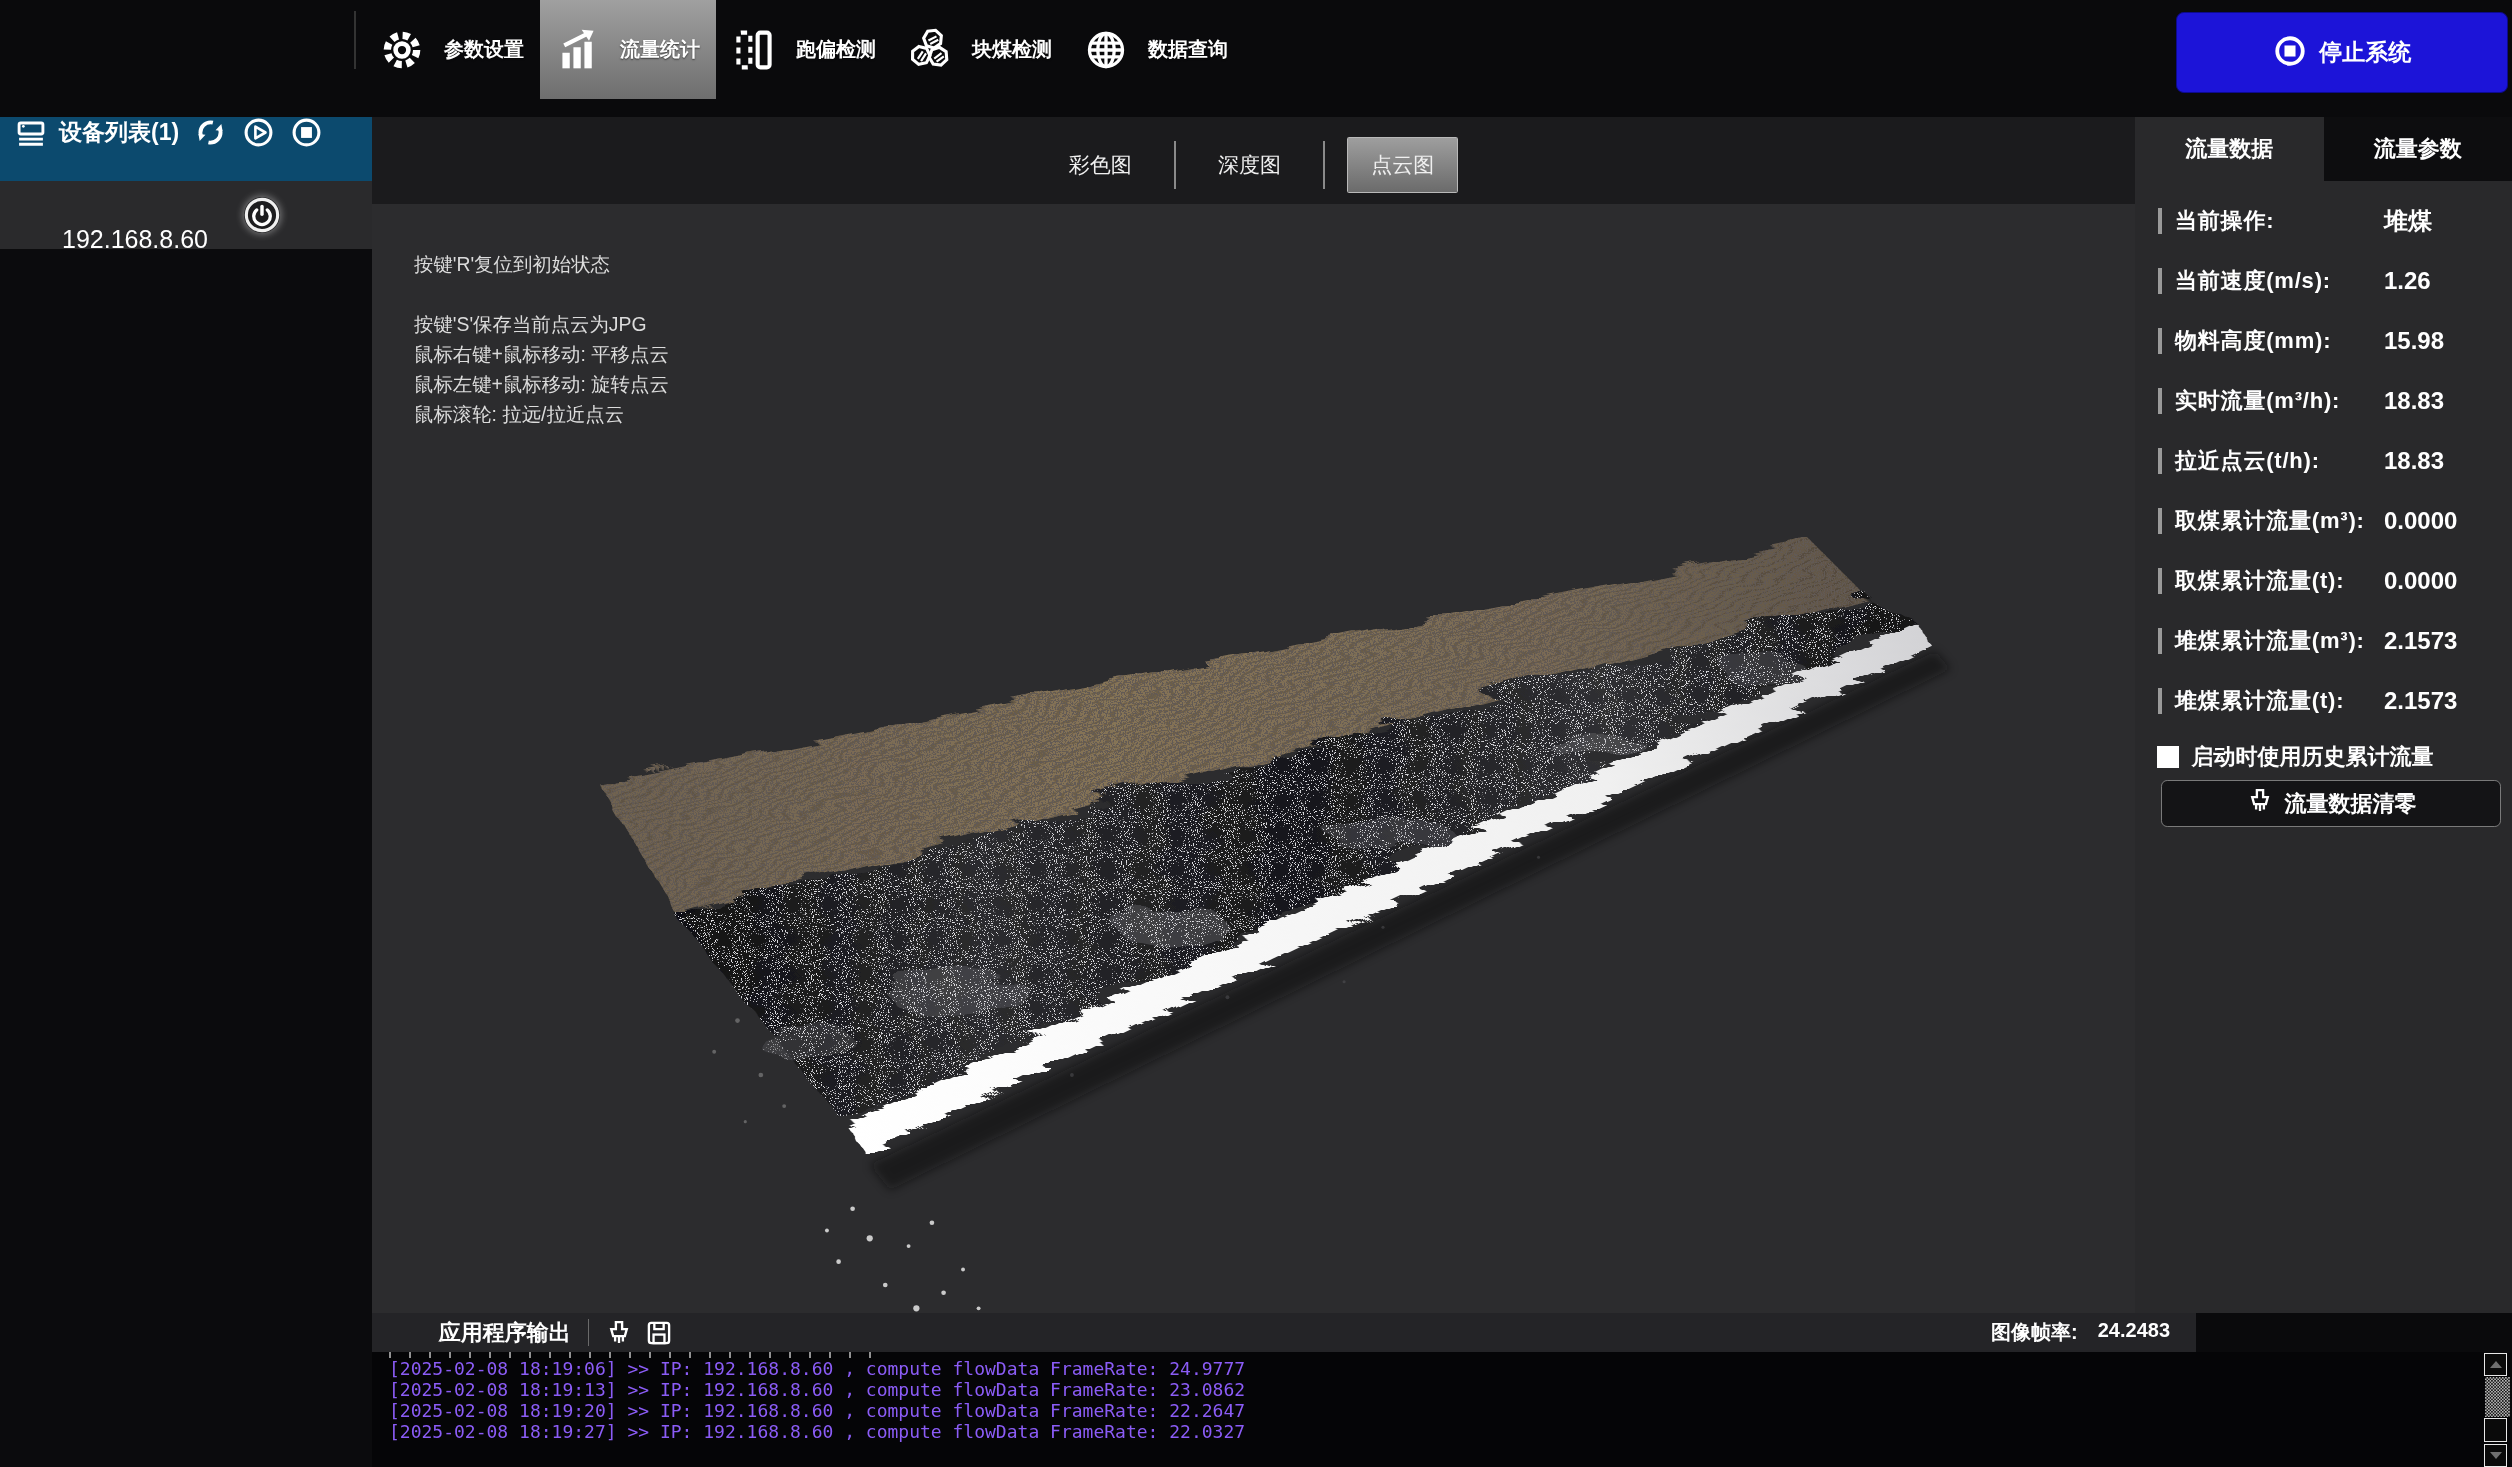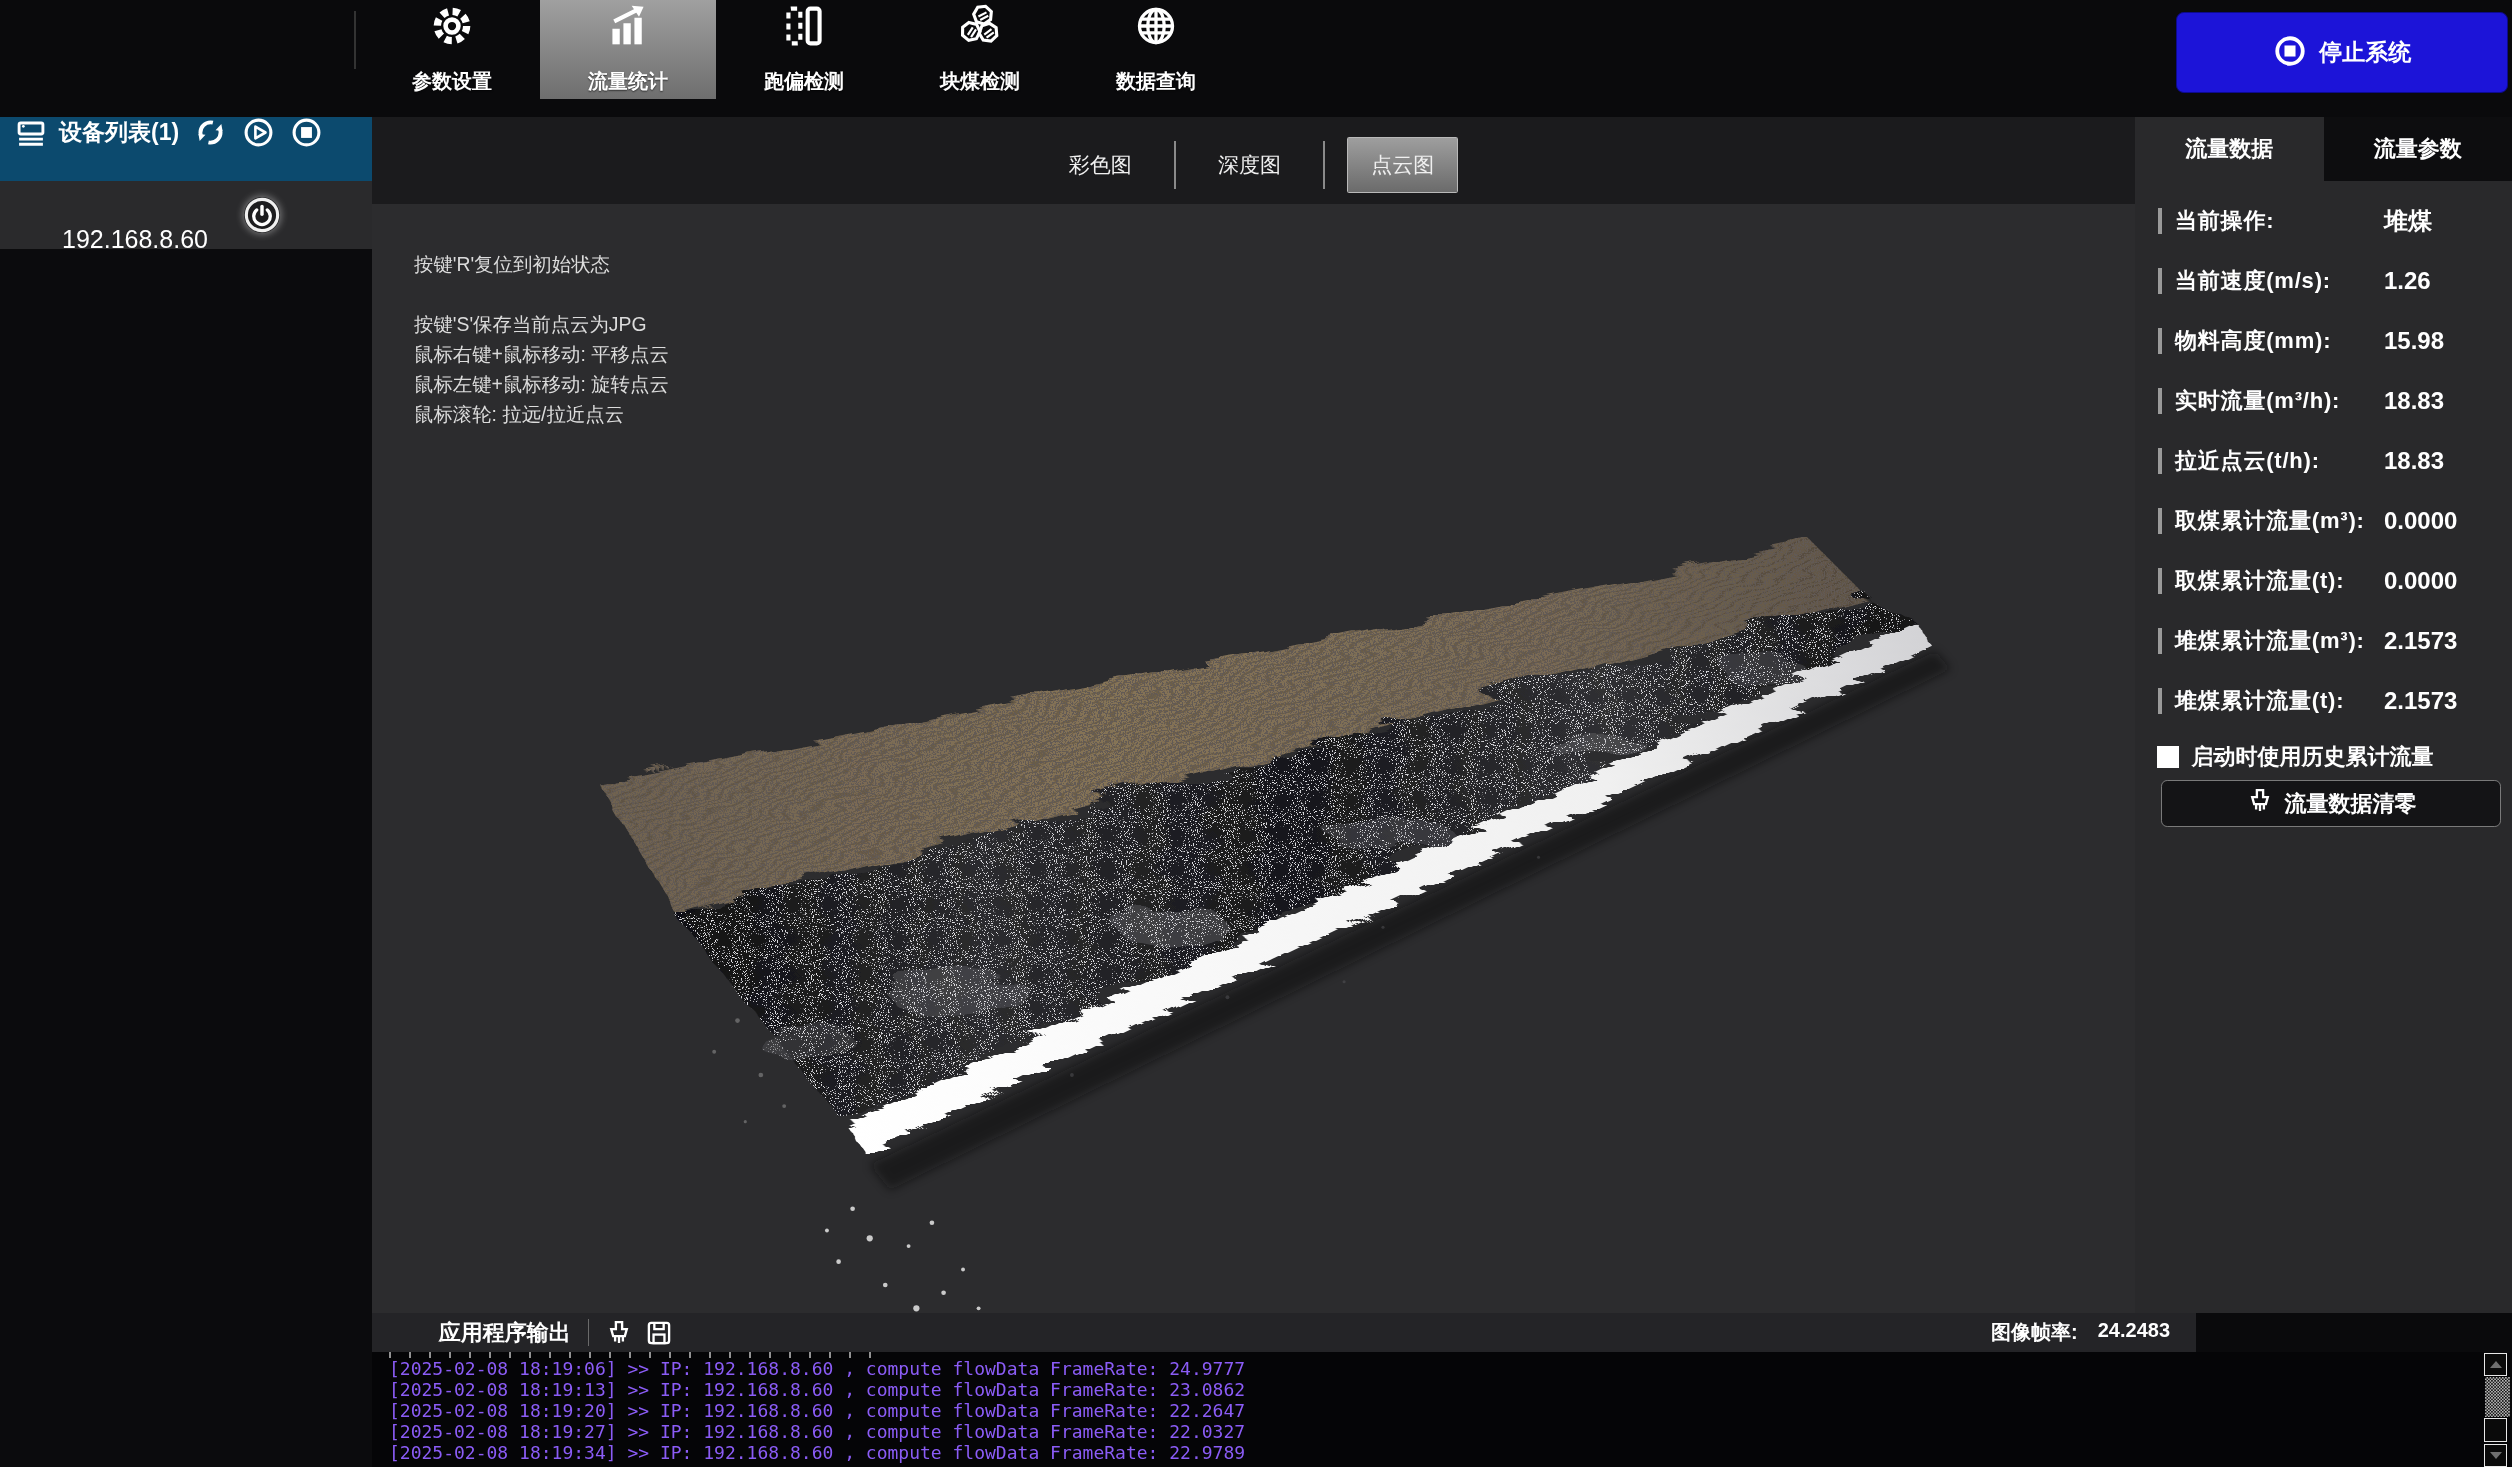--- a/index.html
+++ b/index.html
@@ -2,21 +2,21 @@
 <html style="font-size:12.4px"><head>
 <meta charset="utf-8">
 <style>
   html,body{margin:0;padding:0;background:#000;}
   #app{position:relative;width:2512px;height:1468px;background:#0a0a0c;overflow:hidden;
        font-family:"Liberation Sans","DejaVu Sans",sans-serif;color:#fff;}
   
   .toolbar{position:absolute;left:0;top:0;width:2512px;height:117px;background:#0a0a0c;}
   .toolbar-sep{position:absolute;left:354px;top:11px;width:1.6px;height:58px;background:#333;}
   .tool-items{position:absolute;left:364px;top:0;height:117px;display:flex;}
-  .tool-item{width:176px;height:99px;display:flex;flex-direction:column;align-items:center;
+  .tool-item{width:176px;height:99px;display:flex;flex-direction:row;align-items:center;
              justify-content:center;gap:20px;cursor:pointer;}
   .tool-item.active{background:linear-gradient(180deg,#a0a0a0,#6e6e6e);}
   .tool-item .ticon{width:44px;height:44px;}
   .tool-item .tlabel{font-size:20px;font-weight:bold;color:#fff;text-shadow:0 0.8px 1.6px rgba(0,0,0,.6);}
   .stop-btn{position:absolute;left:2176px;top:12.4px;width:330px;height:79px;background:#1c14d8;
             border:0.8px solid #0d0a8e;border-radius:7.8px;display:flex;align-items:center;justify-content:center;
             gap:12.4px;cursor:pointer;text-align:center;}
   .stop-btn .slabel{font-size:23px;font-weight:bold;color:#fff;}
   
   .sidebar{position:absolute;left:0;top:117px;width:372px;height:1351px;background:#0b0b0d;}
@@ -422,21 +422,20 @@
       <span>24.2483</span>
     </span>
   </div>
 
   <div class="log">
     <div class="log-clip"></div>
     <div class="log-line">[2025-02-08 18:19:06] &gt;&gt; IP: 192.168.8.60 , compute flowData FrameRate: 24.9777</div>
     <div class="log-line">[2025-02-08 18:19:13] &gt;&gt; IP: 192.168.8.60 , compute flowData FrameRate: 23.0862</div>
     <div class="log-line">[2025-02-08 18:19:20] &gt;&gt; IP: 192.168.8.60 , compute flowData FrameRate: 22.2647</div>
     <div class="log-line">[2025-02-08 18:19:27] &gt;&gt; IP: 192.168.8.60 , compute flowData FrameRate: 22.0327</div>
-    <div class="log-line">[2025-02-08 18:19:34] &gt;&gt; IP: 192.168.8.60 , compute flowData FrameRate: 22.9789</div>
   </div>
 
   <div class="vscroll">
     <div class="sc-btn sc-up">
         <span class="tri-up"></span>
       </div>
     <div class="sc-track"></div>
     <div class="sc-thumb"></div>
     <div class="sc-btn sc-down">
         <span class="tri-down"></span>

